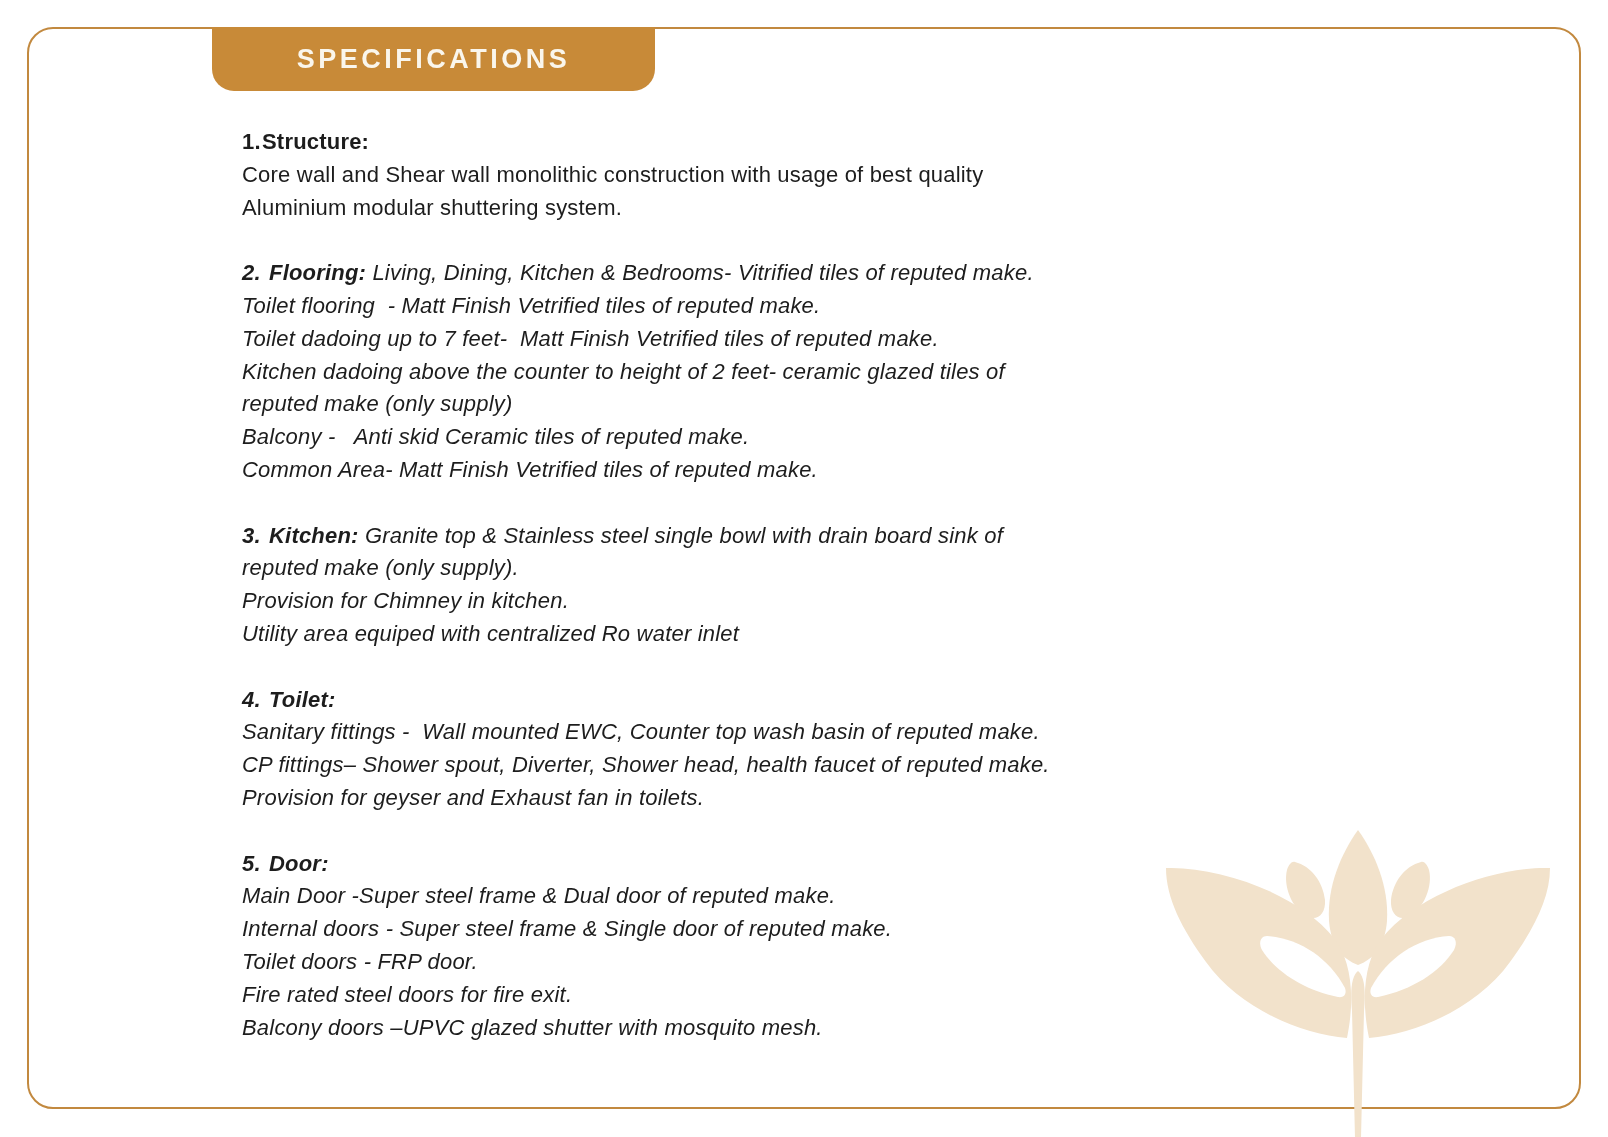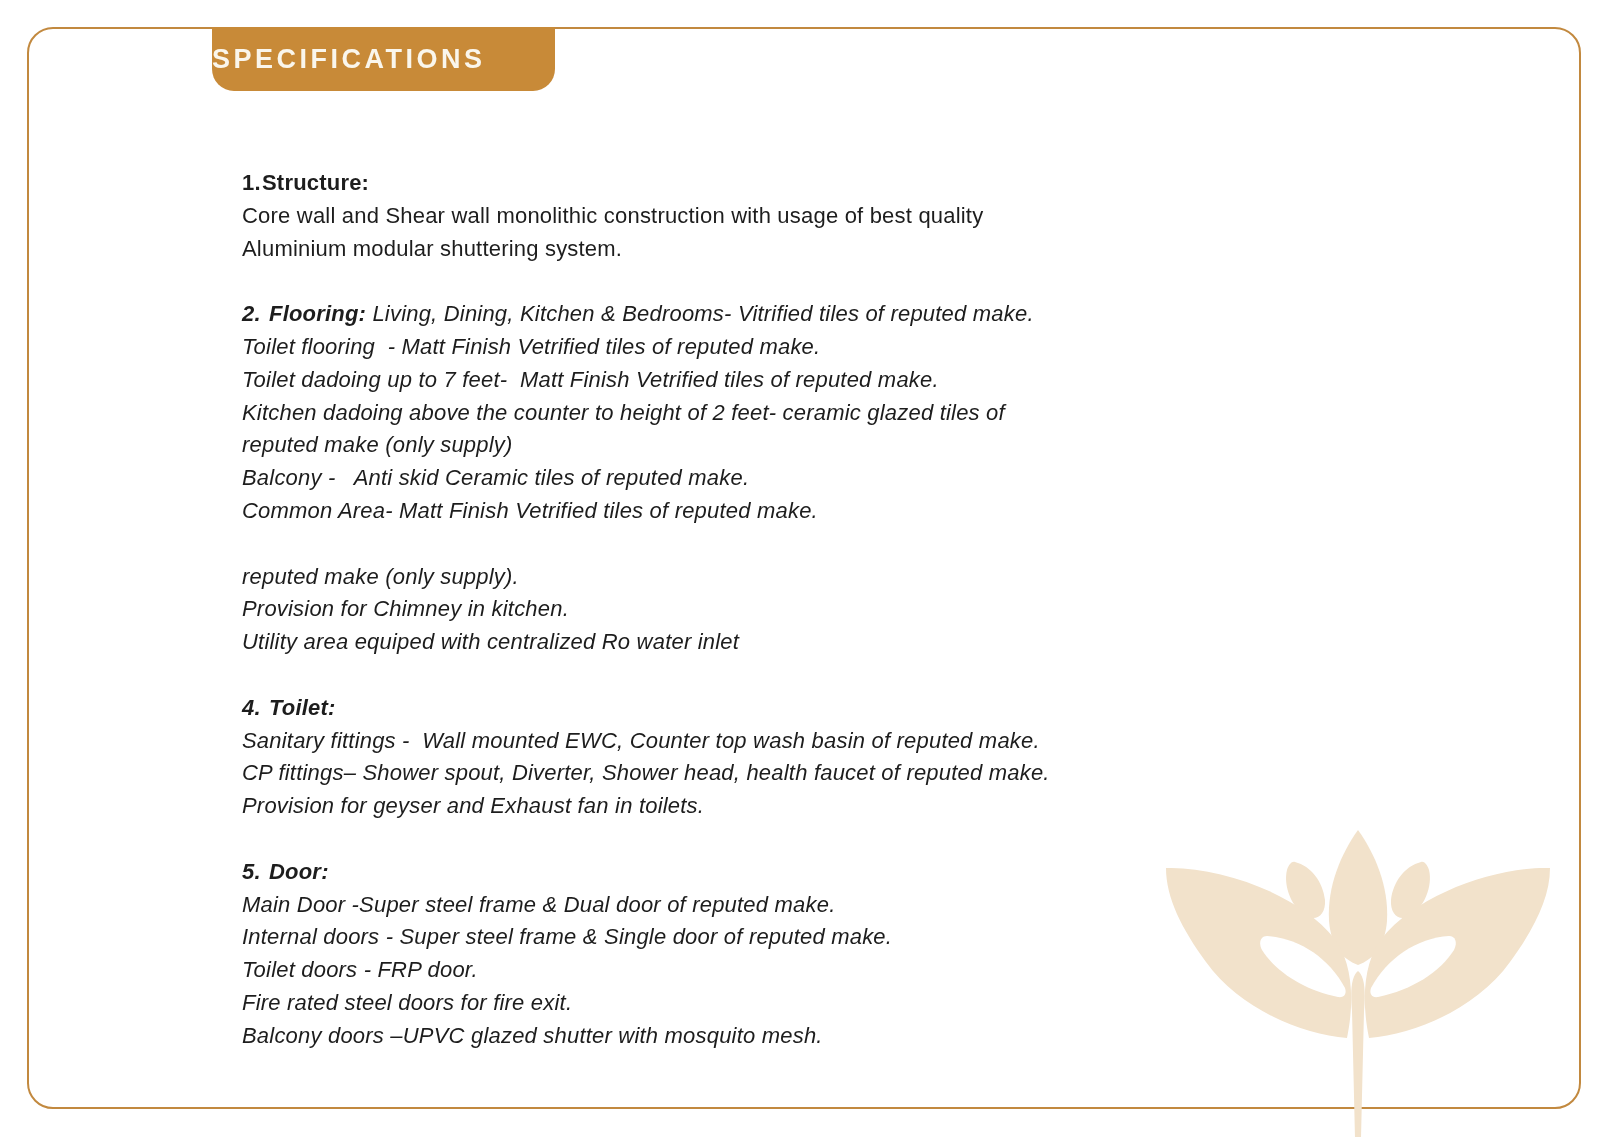--- a/index.html
+++ b/index.html
@@ -18,34 +18,34 @@
   }
   .watermark {
     position:absolute; left:1163px; top:826px;
     width:392px; height:312px;
     z-index:2;
   }
   .watermark .petal { fill:var(--watermark, #f2e2cb); }
   .watermark .notch { fill:#ffffff; }
   .badge {
     position:absolute; left:212px; top:27px;
-    width:343px; height:64px;
+    width:443px; height:64px;
     background:var(--badge, #c88a38);
     border-radius:0 0 22px 22px;
-    display:flex; align-items:center; justify-content:flex-start;
+    display:flex; align-items:center; justify-content:center;
     z-index:3;
   }
   .badge-title {
     color:var(--badge_text, #faf6ec);
     font-size:27px; font-weight:700; letter-spacing:3.5px;
   }
   .content {
     position:absolute; left:242px; top:126px;
     z-index:3;
-    font-size:22px; line-height:32.8px; letter-spacing:0.2px;margin-top:41px;
+    font-size:22px; line-height:32.8px; letter-spacing:0.2px;
   }
   .section + .section { margin-top:32.8px;font-style:italic; }
   .heading { white-space:pre-wrap; }
   .num { display:inline-block; min-width:27px; font-weight:700; }
   .section:first-child .num { min-width:20px; }
   .title { font-weight:700; }
   .line { white-space:pre-wrap; }
 </style>
 </head>
 <body>
@@ -71,20 +71,21 @@
         <div class="line">Toilet flooring  - Matt Finish Vetrified tiles of reputed make.</div>
         <div class="line">Toilet dadoing up to 7 feet-  Matt Finish Vetrified tiles of reputed make.</div>
         <div class="line">Kitchen dadoing above the counter to height of 2 feet- ceramic glazed tiles of</div>
         <div class="line">reputed make (only supply)</div>
         <div class="line">Balcony -   Anti skid Ceramic tiles of reputed make.</div>
         <div class="line">Common Area- Matt Finish Vetrified tiles of reputed make.</div>
       </div>
   </div>
 
   <div class="section">
+    <div class="heading"><span class="num">3.</span><span class="title">Kitchen:</span><span class="rest"> Granite top &amp; Stainless steel single bowl with drain board sink of</span></div>
     <div class="lines">
         <div class="line">reputed make (only supply).</div>
         <div class="line">Provision for Chimney in kitchen.</div>
         <div class="line">Utility area equiped with centralized Ro water inlet</div>
       </div>
   </div>
 
   <div class="section">
     <div class="heading"><span class="num">4.</span><span class="title">Toilet:</span><span class="rest"></span></div>
     <div class="lines">

